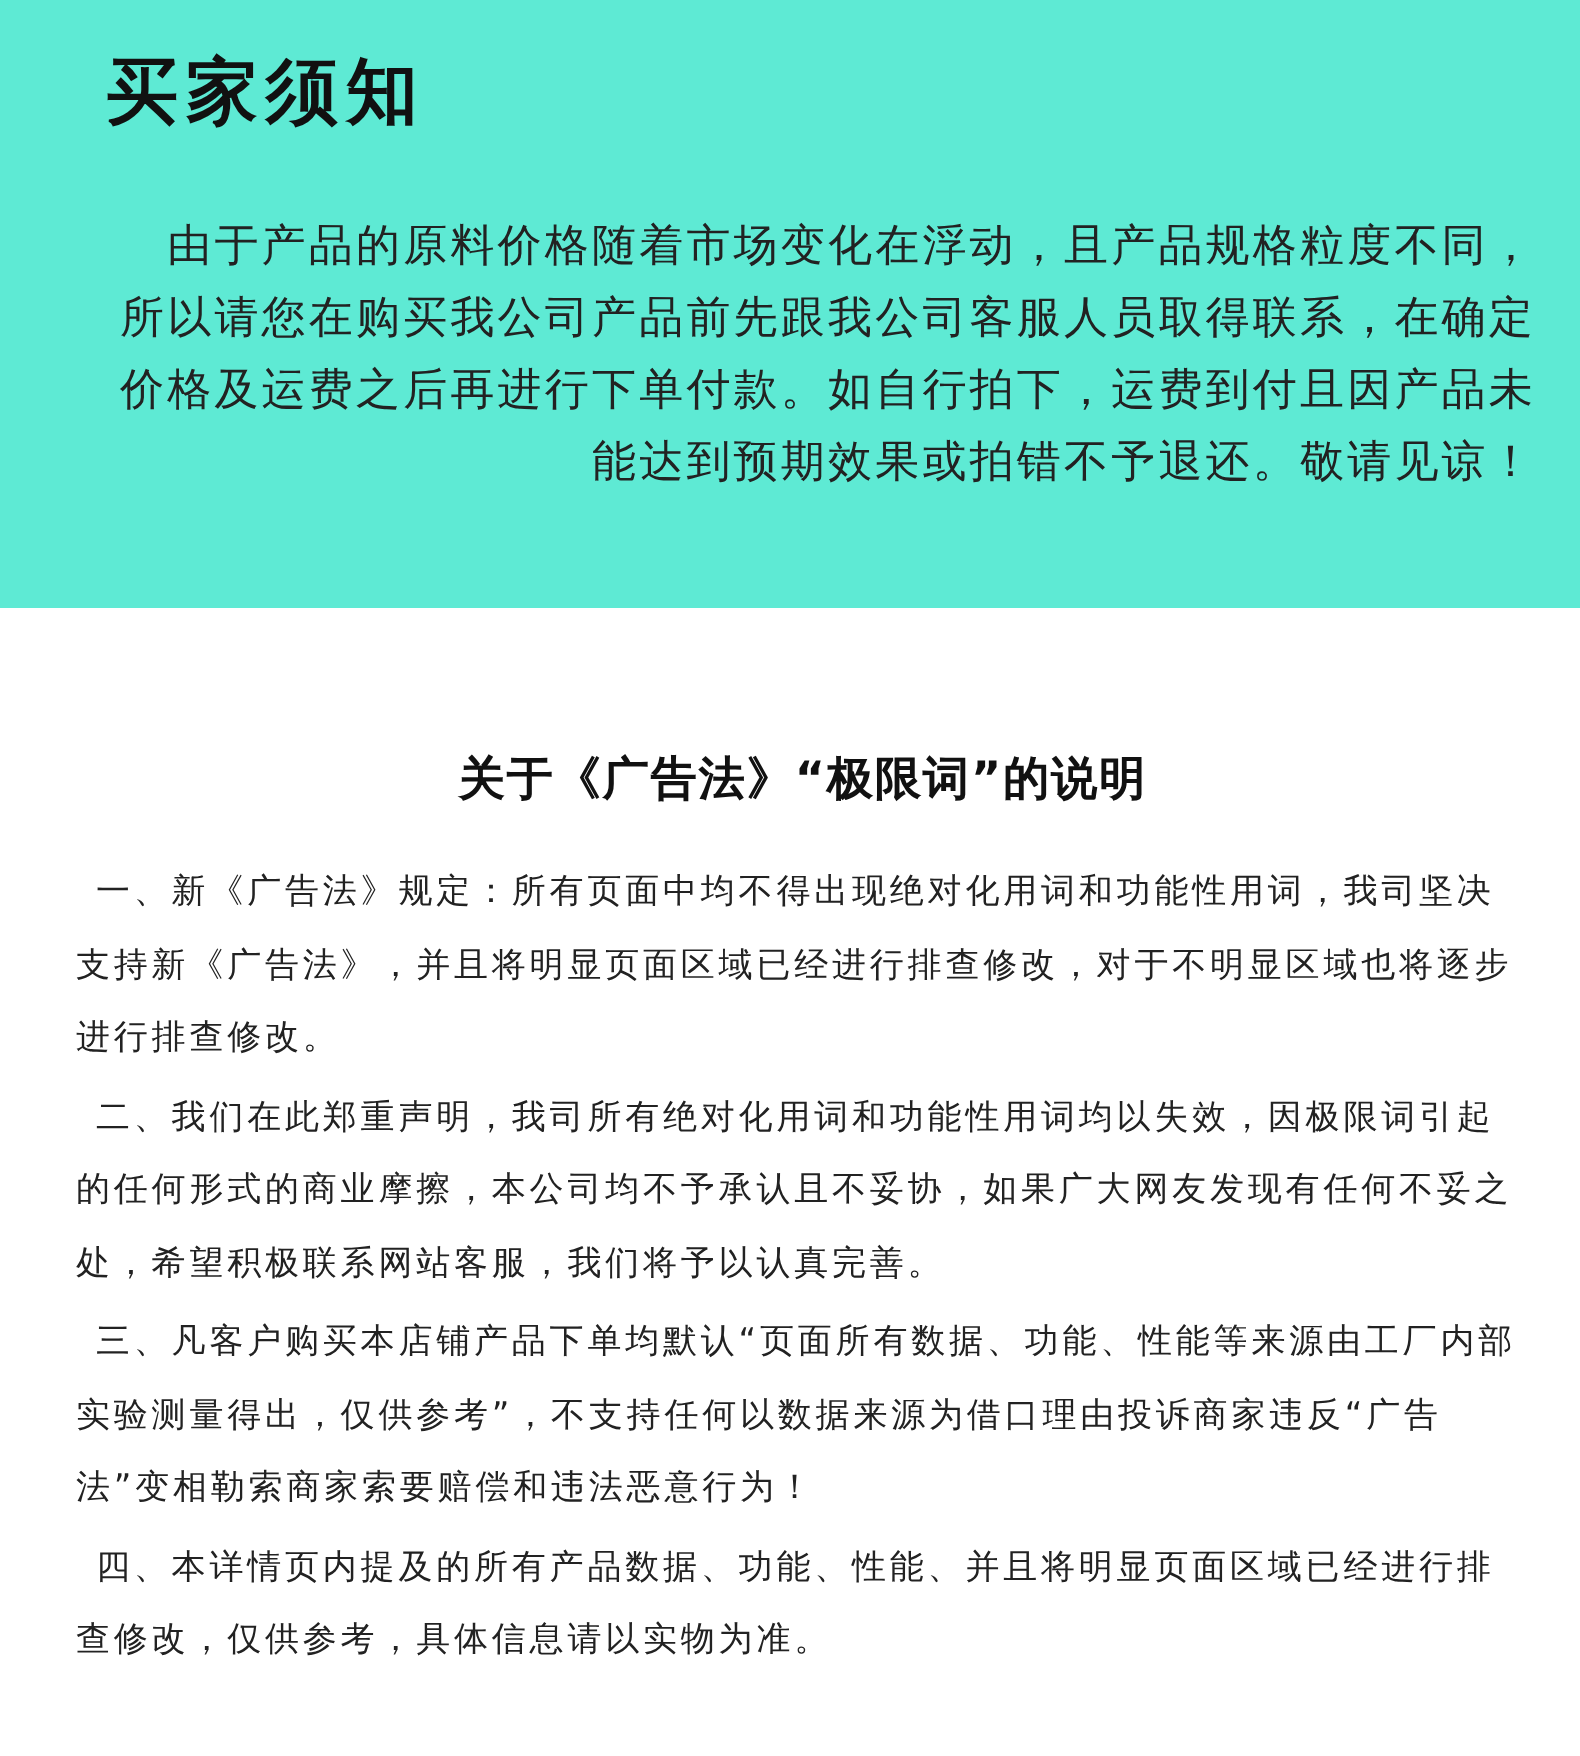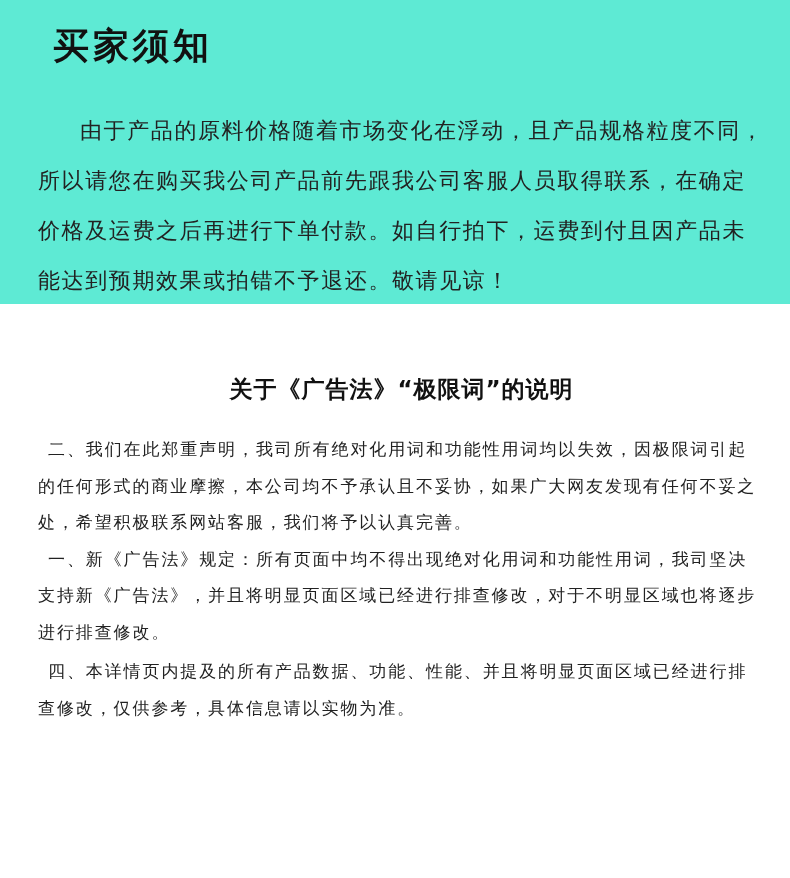--- a/index.html
+++ b/index.html
@@ -19,25 +19,26 @@
     position: absolute;
     left: 53px; top: 22px;
     font-size: 36px; font-weight: bold;
     letter-spacing: 4px;
     color: #111;
     margin: 0;
   }
   .notice-body {
     position: absolute;
     left: 38px; top: 106px; width: 730px;
-    font-size: 22px; line-height: 50px;
+    font-size: 22px; line-height: 36px;
     letter-spacing: 1.6px;
     color: #222;
     margin: 0;
     text-indent: 42px;
+    text-align: right;
   }
   .law {
     position: relative;
     height: 574px;
   }
   .law-title {
     position: absolute;
     left: 13px; right: 0; top: 70px;
     text-align: center;
     font-size: 23px; font-weight: bold;
@@ -61,17 +62,18 @@
 <body>
 
 <section class="notice">
   <h1 class="notice-title">买家须知</h1>
   <p class="notice-body">由于产品的原料价格随着市场变化在浮动，且产品规格粒度不同，所以请您在购买我公司产品前先跟我公司客服人员取得联系，在确定价格及运费之后再进行下单付款。如自行拍下，运费到付且因产品未能达到预期效果或拍错不予退还。敬请见谅！</p>
 </section>
 
 <section class="law">
   <h2 class="law-title">关于《广告法》“极限词”的说明</h2>
   <div class="law-paras">
+    <p class="law-para">一、新《广告法》规定：所有页面中均不得出现绝对化用词和功能性用词，我司坚决支持新《广告法》，并且将明显页面区域已经进行排查修改，对于不明显区域也将逐步进行排查修改。</p>
     <p class="law-para" style="margin-top:3px">二、我们在此郑重声明，我司所有绝对化用词和功能性用词均以失效，因极限词引起的任何形式的商业摩擦，本公司均不予承认且不妥协，如果广大网友发现有任何不妥之处，希望积极联系网站客服，我们将予以认真完善。</p>
-    <p class="law-para">一、新《广告法》规定：所有页面中均不得出现绝对化用词和功能性用词，我司坚决支持新《广告法》，并且将明显页面区域已经进行排查修改，对于不明显区域也将逐步进行排查修改。</p>
+    <p class="law-para" style="margin-top:3px">三、凡客户购买本店铺产品下单均默认“页面所有数据、功能、性能等来源由工厂内部实验测量得出，仅供参考”，不支持任何以数据来源为借口理由投诉商家违反“广告法”变相勒索商家索要赔偿和违法恶意行为！</p>
     <p class="law-para" style="margin-top:3px">四、本详情页内提及的所有产品数据、功能、性能、并且将明显页面区域已经进行排查修改，仅供参考，具体信息请以实物为准。</p>
   </div>
 </section>
 
 </body></html>

